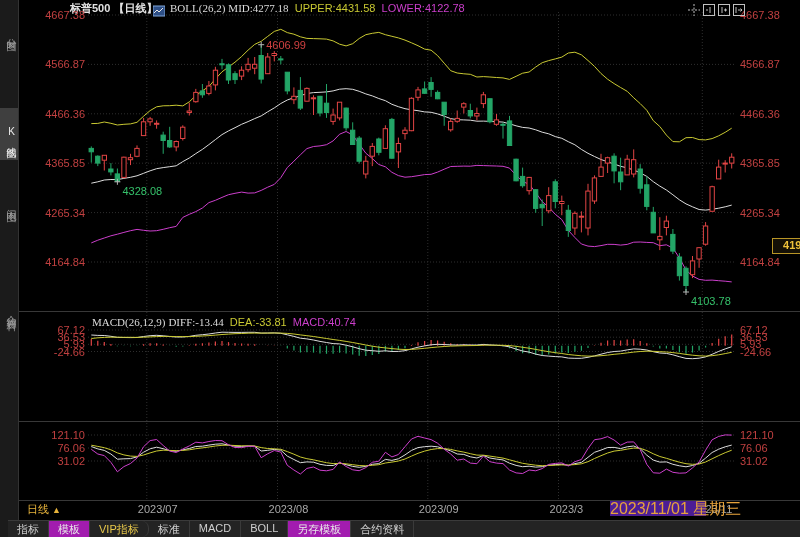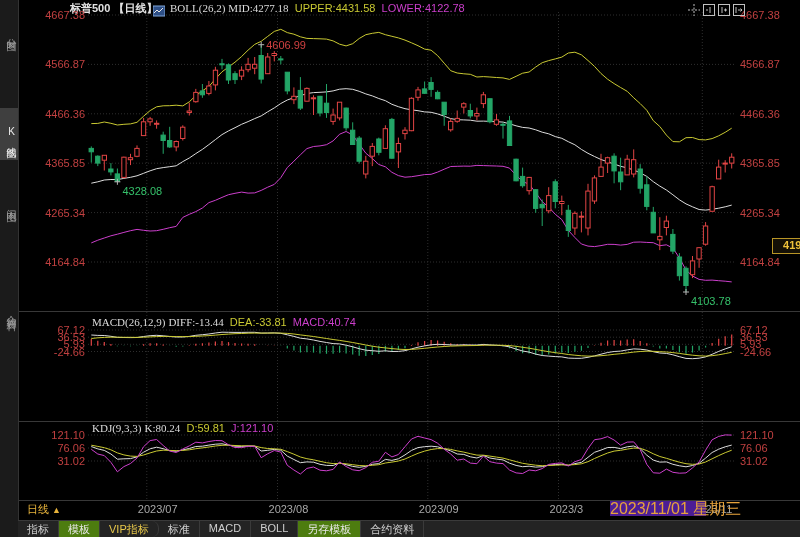--- a/index.html
+++ b/index.html
@@ -30,24 +30,24 @@
   #period-lbl{left:27px;top:503px;color:#e7b33b;font-weight:400;}
   #period-lbl .arr{font-size:9px;}
   .month-lbl{position:absolute;top:503px;font-size:11px;color:#a8a8a8;z-index:1;}
   #date-tag{left:610px;top:501px;width:96px;height:15px;background:#4c1d95;color:#e7a33b;
             font-size:16px;text-align:right;line-height:15px;z-index:3;}
   #price-tag{left:736px;top:238px;width:60px;height:14px;background:#141006;border:1px solid #b89526;
              color:#efc23a;font-size:11px;font-weight:700;text-align:center;line-height:13px;z-index:3;margin-left:36px;}
   #watermark{position:absolute;left:691px;top:486px;font-size:30px;color:#f5f5f5;letter-spacing:1px;z-index:4;
              font-family:"DejaVu Sans",sans-serif;}
   
-  #tabbar{position:absolute;left:18px;right:0;top:520px;height:16px;background:#232323;display:flex;
+  #tabbar{position:absolute;left:8px;right:0;top:520px;height:16px;background:#232323;display:flex;
           align-items:stretch;z-index:5;border-top:1px solid #3a3a3a;}
   .tab{font-size:11px;color:#cfcfcf;padding:1px 9px 0 9px;border-right:1px solid #3a3a3a;cursor:default;}
-  .tab.sel{background:#4d7c0f;color:#e8e8e8;}
+  .tab.sel{background:#a21caf;color:#e8e8e8;}
   .tab.vip{color:#e8c84a;border-radius:7px;}
   #bottom-strip{position:absolute;left:0;right:0;top:536px;height:1px;background:#0d0d0d;}
   .divider{position:absolute;left:18px;right:0;height:1px;background:#383838;}
 </style>
 </head>
 <body>
 
 <div id="app">
 
   <div id="chart-holder" style="position:absolute;left:0;top:0;width:800px;height:537px;"><svg width="800" height="537" viewBox="0 0 800 537">
@@ -442,26 +442,20 @@
         </svg></span>
   </div>
 
   <div class="lbl" id="macd-hdr">
     <span class="wht">MACD(26,12,9)</span>
     <span class="wht">DIFF:-13.44</span>&nbsp;
     <span class="yel">DEA:-33.81</span>&nbsp;
     <span class="mag">MACD:40.74</span>
   </div>
 
-  <div class="lbl" id="kdj-hdr">
-    <span class="wht">KDJ(9,3,3)</span>
-    <span class="wht">K:80.24</span>&nbsp;
-    <span class="yel">D:59.81</span>&nbsp;
-    <span class="mag">J:121.10</span>
-  </div>
 
   <div id="ticks">
       <div class="tick left" style="top: 9px;">4667.38</div>
       <div class="tick right" style="top: 9px;">4667.38</div>
       <div class="tick left" style="top: 58.4px;">4566.87</div>
       <div class="tick right" style="top: 58.4px;">4566.87</div>
       <div class="tick left" style="top: 107.8px;">4466.36</div>
       <div class="tick right" style="top: 107.8px;">4466.36</div>
       <div class="tick left" style="top: 157.2px;">4365.85</div>
       <div class="tick right" style="top: 157.2px;">4365.85</div>

